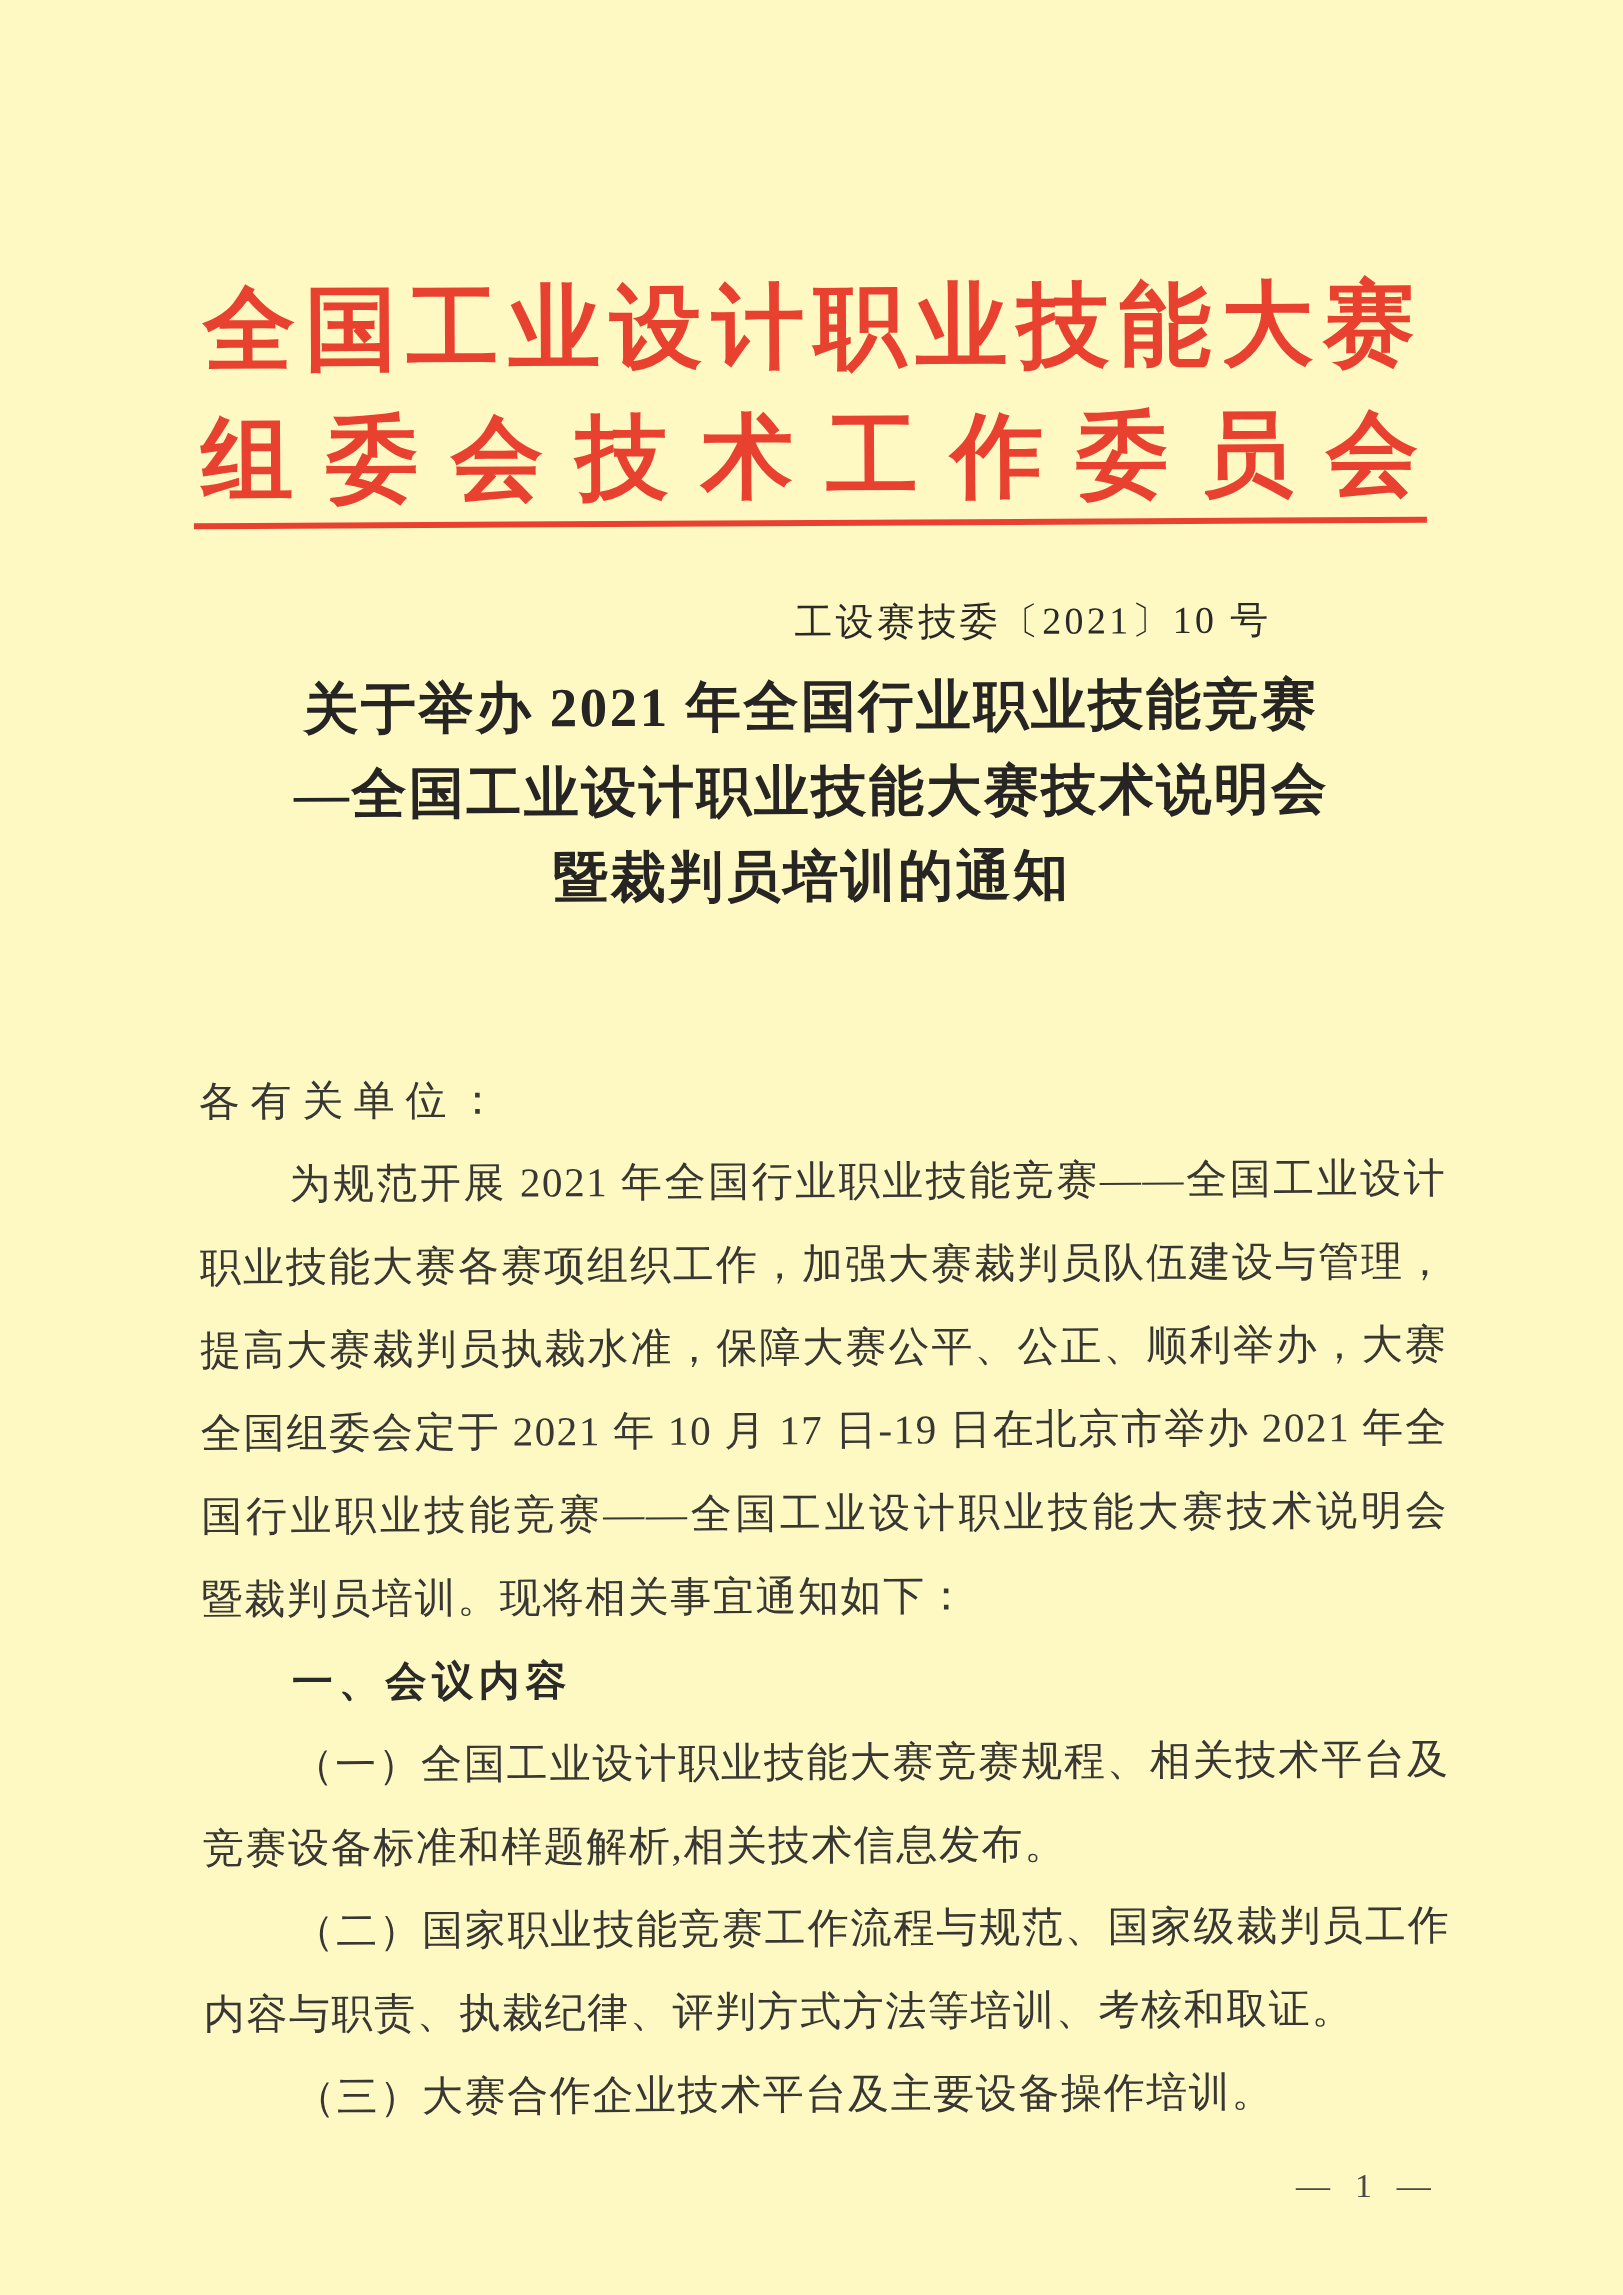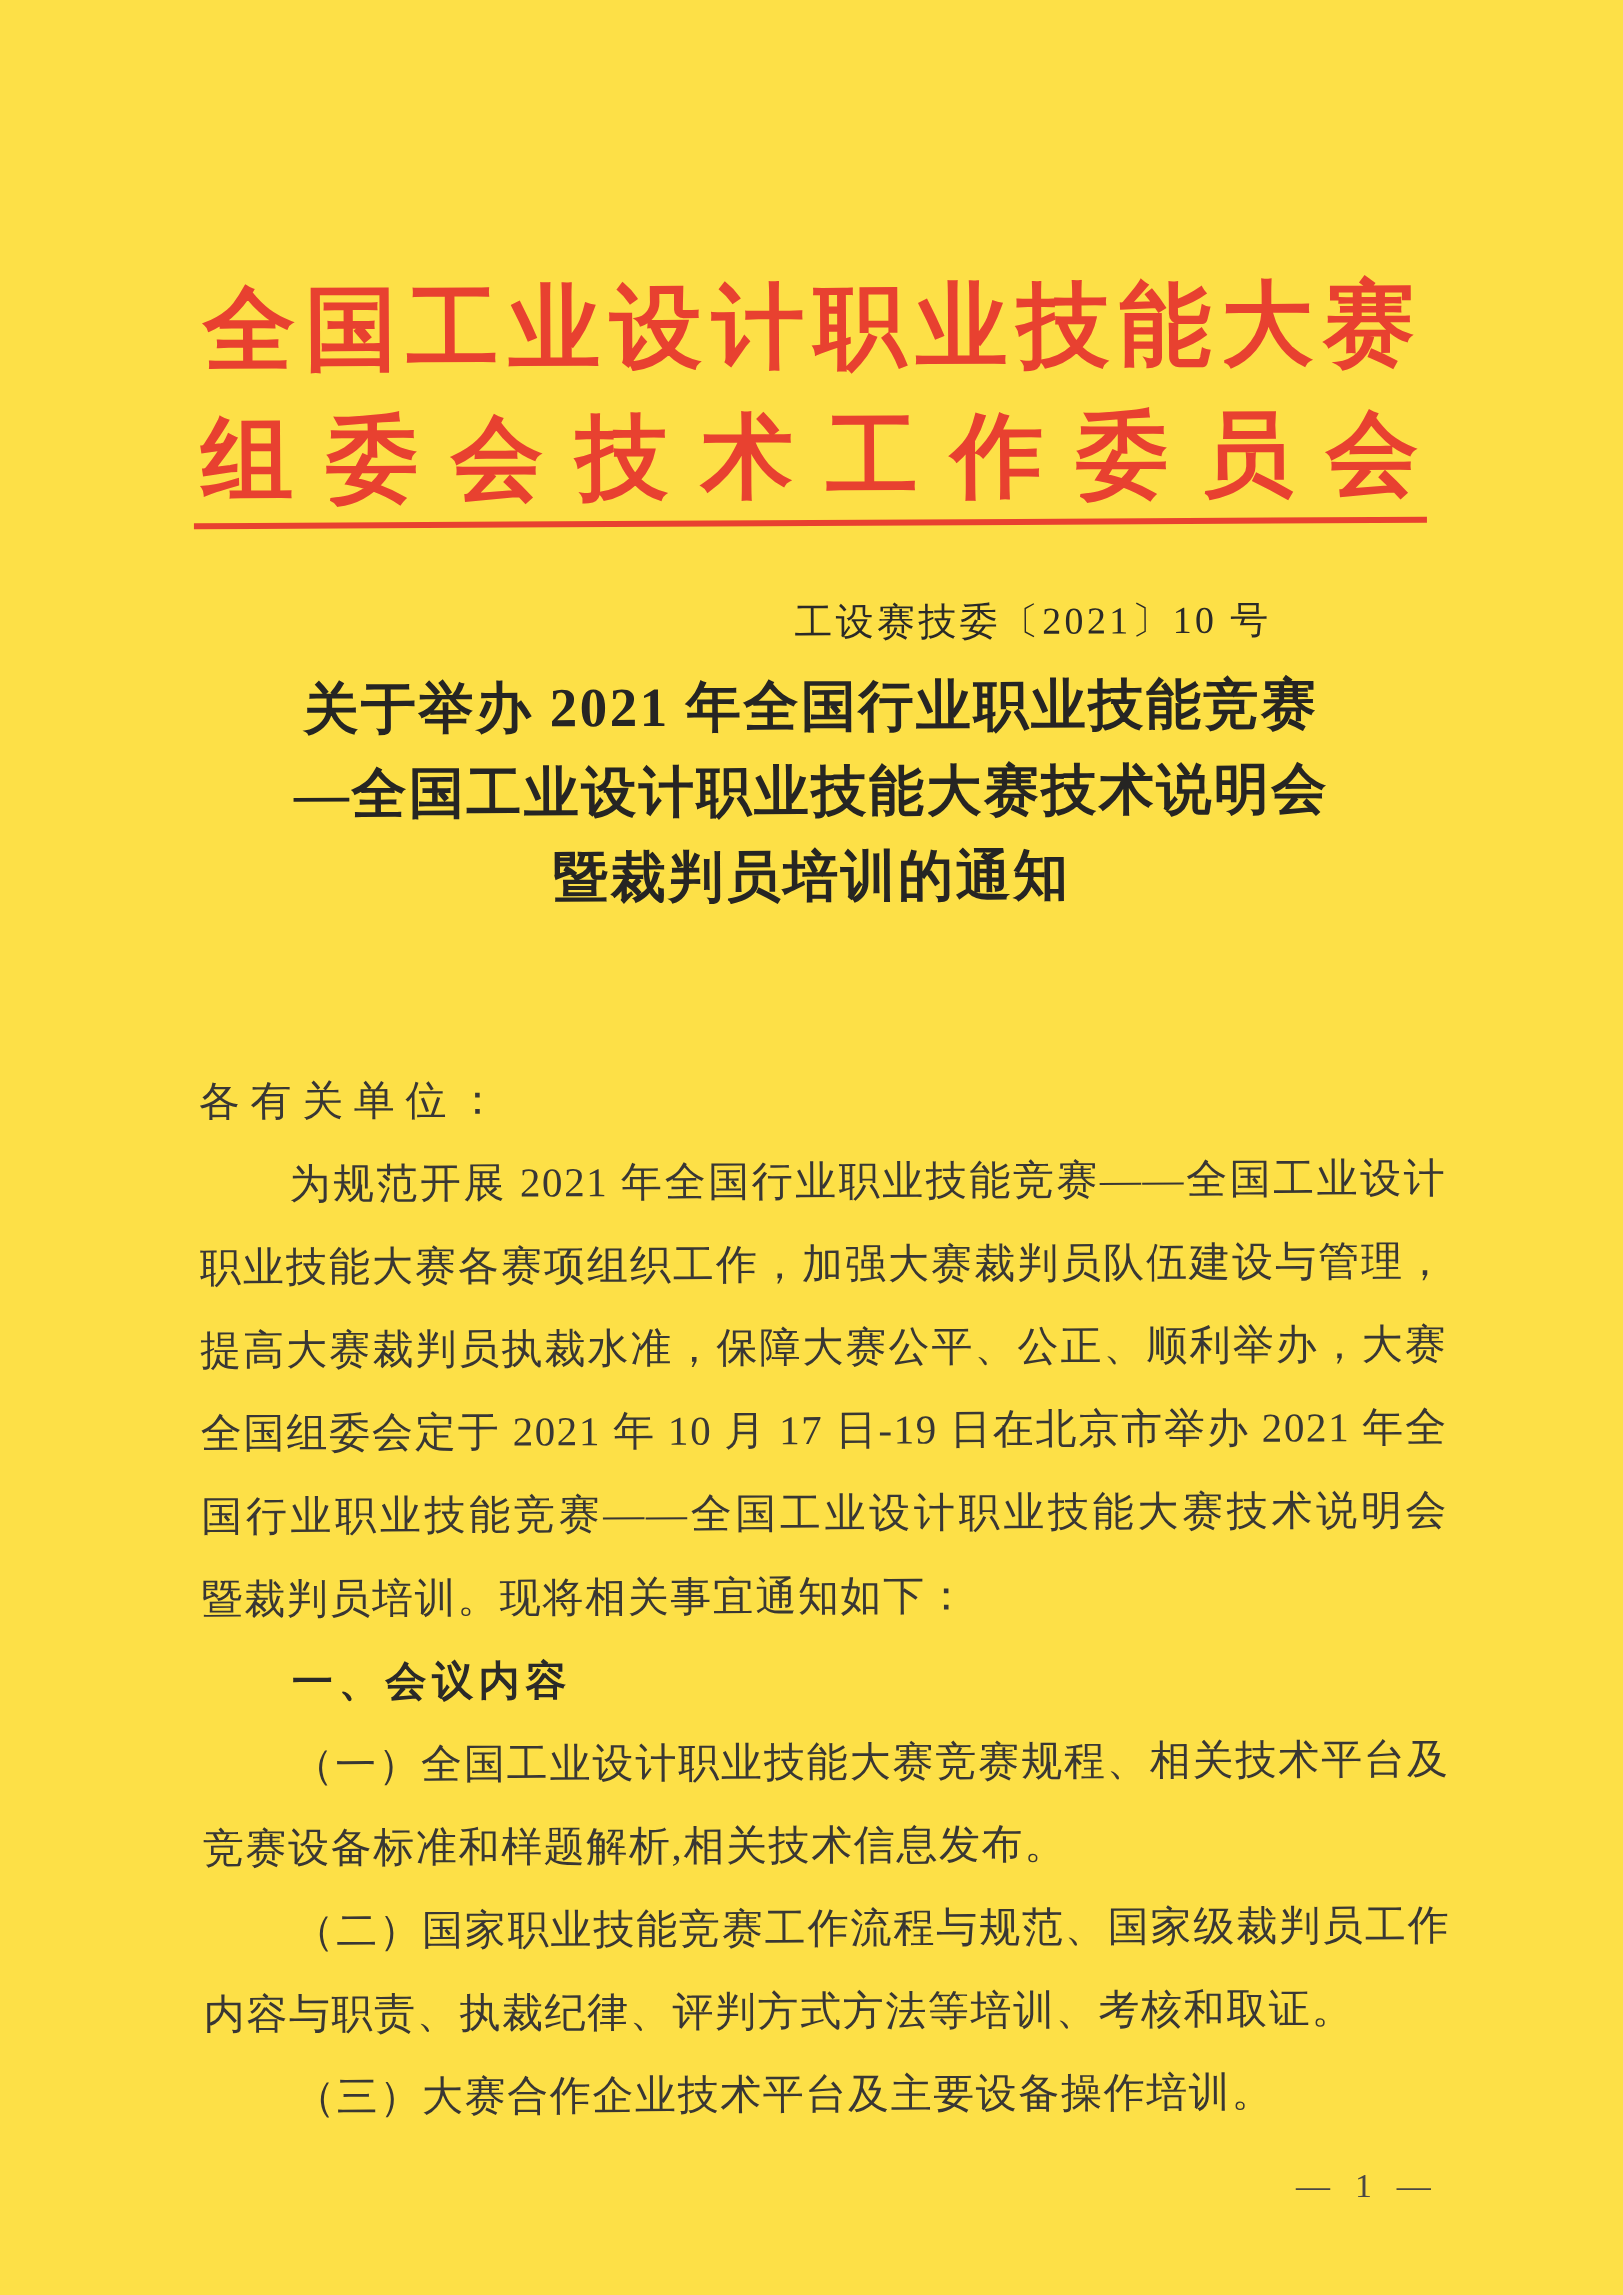--- a/index.html
+++ b/index.html
@@ -1,19 +1,19 @@
 <!DOCTYPE html>
 <html lang="zh" style="font-size:13px"><head>
 <meta charset="utf-8">
 <style>
   html,body{margin:0;padding:0;background:#ffffff;}
   .page{
     position:relative;
     width:1624px;height:2295px;
-    background:#fde047;
+    background:#fef9c3;
     overflow:hidden;
     font-family:"Liberation Serif","DejaVu Serif",serif;
     color:#32302e;
   }
   .tilt{
     position:absolute;inset:0;
     transform:rotate(-0.3deg);
     transform-origin:50% 40%;
   }
   

